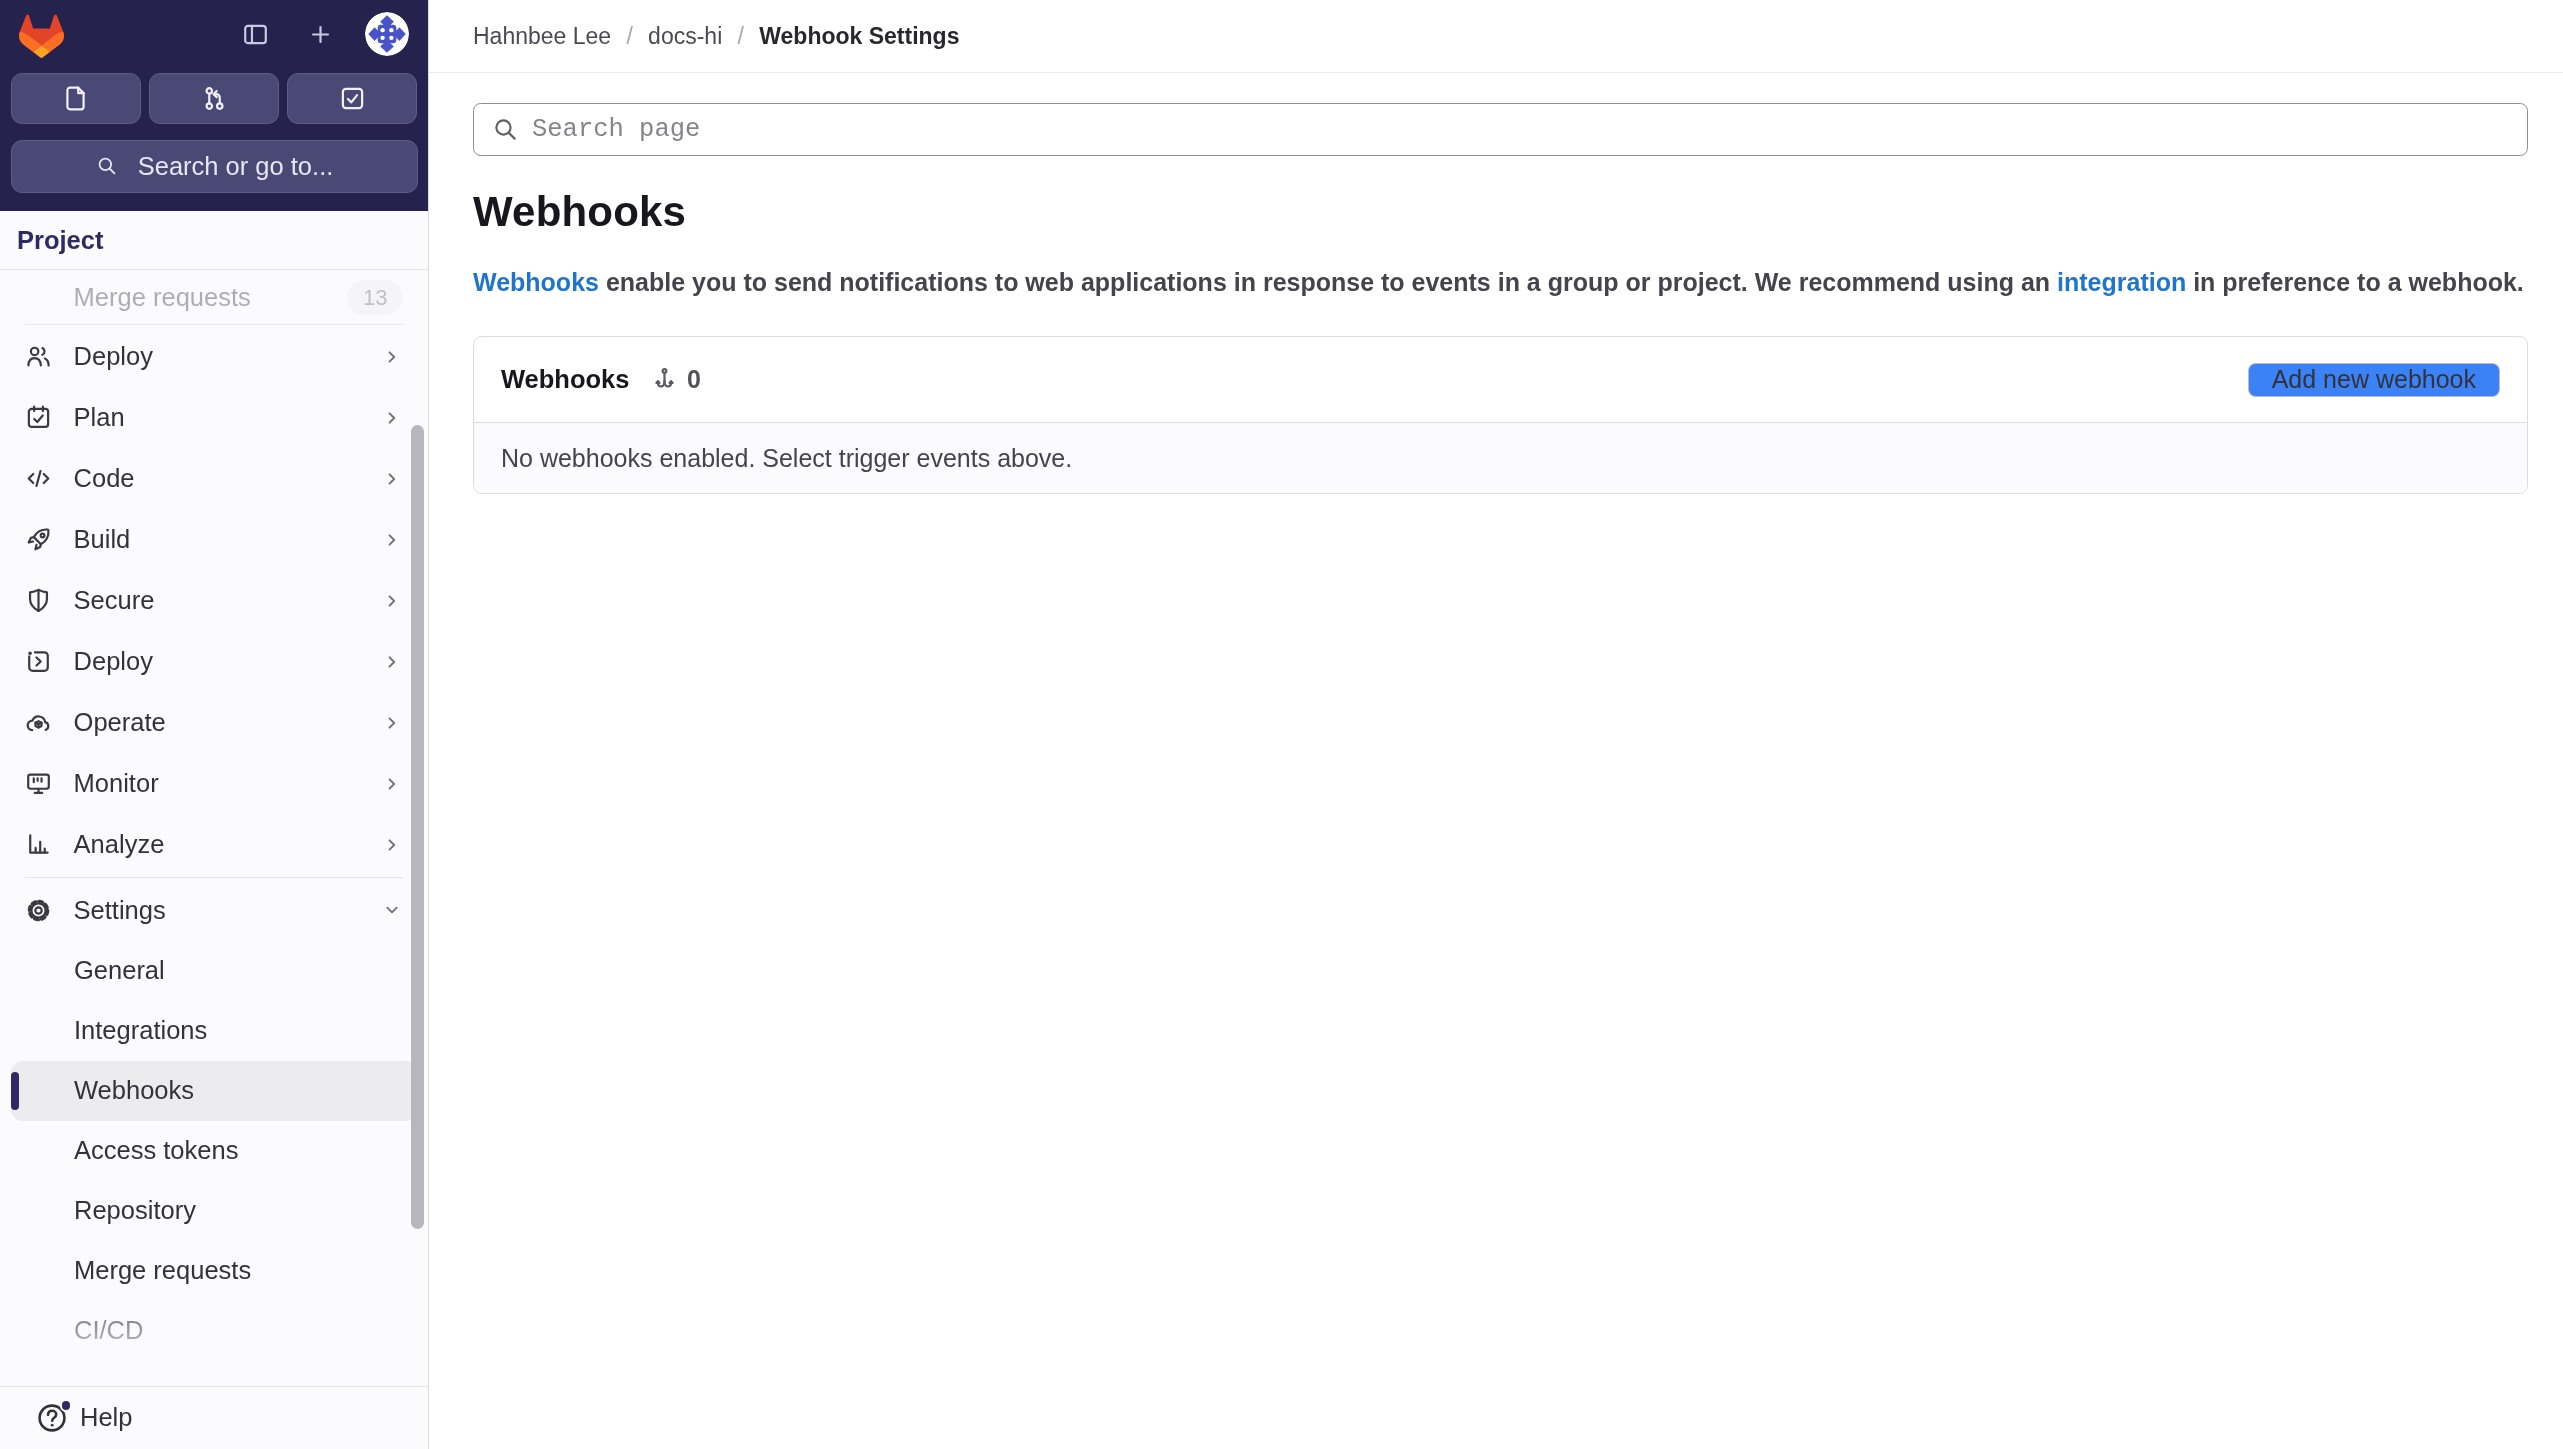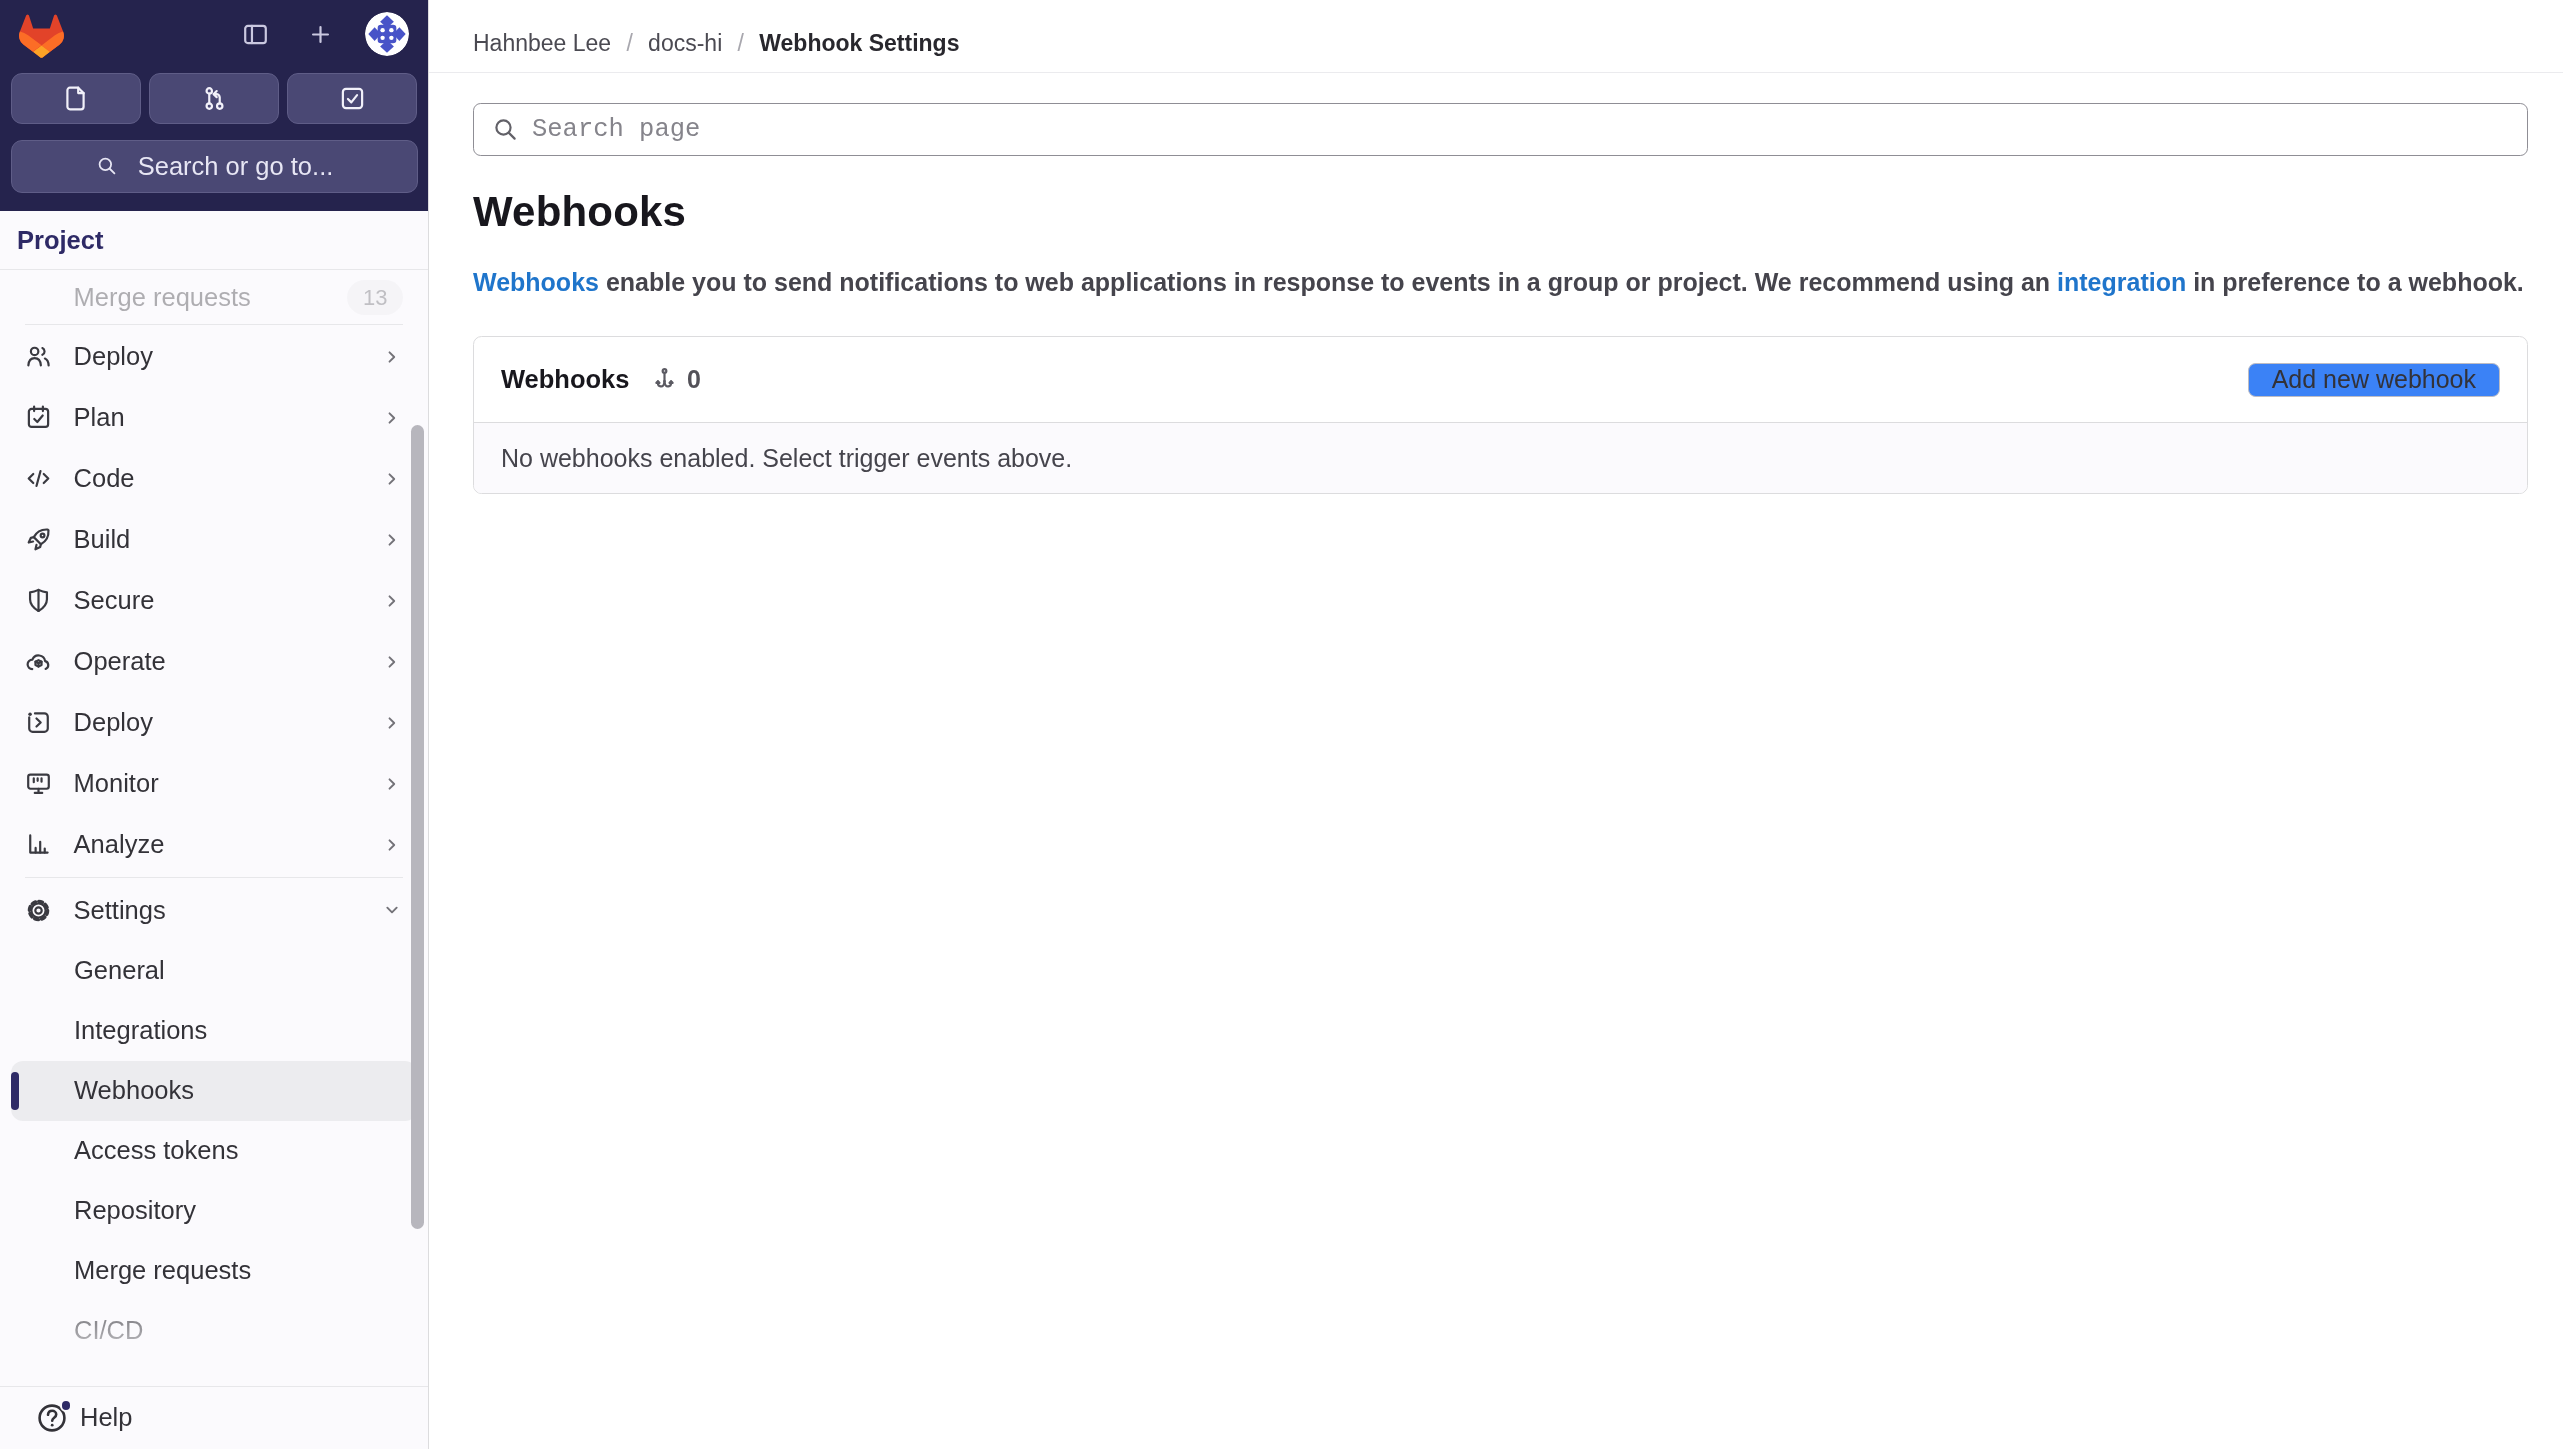--- a/index.html
+++ b/index.html
@@ -88,21 +88,21 @@
   }
   .scroll-thumb {
     position:absolute; right:4.3px; top:425px; width:12.8px; height:804px;
     border-radius:6.8px; background:#b7b6bd; z-index:6; cursor:grab;
   }
 
   
   main { flex:1 1 auto; display:flex; flex-direction:column; background:#fff; min-width:0; }
   .topbar {
     height:73px; flex:0 0 73px; border-bottom:1.7px solid #ebebee;
-    display:flex; align-items:flex-end; padding:15px 44px;
+    display:flex; align-items:center; padding:15px 44px;
   }
   .crumbs { display:flex; align-items:center; font-size:23px; }
   .crumbs a { color:#4b4a52; text-decoration:none; cursor:pointer; }
   .crumbs .sep { color:#a8a7ae; margin:0 15.3px; }
   .crumb-current { color:#28272d; font-weight:700; }
 
   .content { padding:30px 35px 0 44px; }
   .page-search { position:relative;font-family:Liberation Mono, monospace; }
   .page-search input {
     width:100%; height:53px; border:1.7px solid #8f8e95; border-radius:7.7px;
@@ -414,37 +414,37 @@
         <span class="nav-label">Secure</span>
         <span class="chev">
             <svg class="ic ic-sm" viewBox="0 0 26 26" width="22" height="22">
               <use href="#i-chev-r"></use>
             </svg>
           </span>
       </div>
       <div class="nav-item">
         <span class="nav-icon">
             <svg class="ic" viewBox="0 0 32 32" width="27" height="27">
+              <use href="#i-deploy"></use>
+            </svg>
+          </span>
+        <span class="nav-label">Deploy</span>
+        <span class="chev">
+            <svg class="ic ic-sm" viewBox="0 0 26 26" width="22" height="22">
+              <use href="#i-chev-r"></use>
+            </svg>
+          </span>
+      </div>
+      <div class="nav-item">
+        <span class="nav-icon">
+            <svg class="ic" viewBox="0 0 32 32" width="27" height="27">
               <use href="#i-operate"></use>
             </svg>
           </span>
         <span class="nav-label">Operate</span>
-        <span class="chev">
-            <svg class="ic ic-sm" viewBox="0 0 26 26" width="22" height="22">
-              <use href="#i-chev-r"></use>
-            </svg>
-          </span>
-      </div>
-      <div class="nav-item">
-        <span class="nav-icon">
-            <svg class="ic" viewBox="0 0 32 32" width="27" height="27">
-              <use href="#i-deploy"></use>
-            </svg>
-          </span>
-        <span class="nav-label">Deploy</span>
         <span class="chev">
             <svg class="ic ic-sm" viewBox="0 0 26 26" width="22" height="22">
               <use href="#i-chev-r"></use>
             </svg>
           </span>
       </div>
       <div class="nav-item">
         <span class="nav-icon">
             <svg class="ic" viewBox="0 0 32 32" width="27" height="27">
               <use href="#i-monitor"></use>

